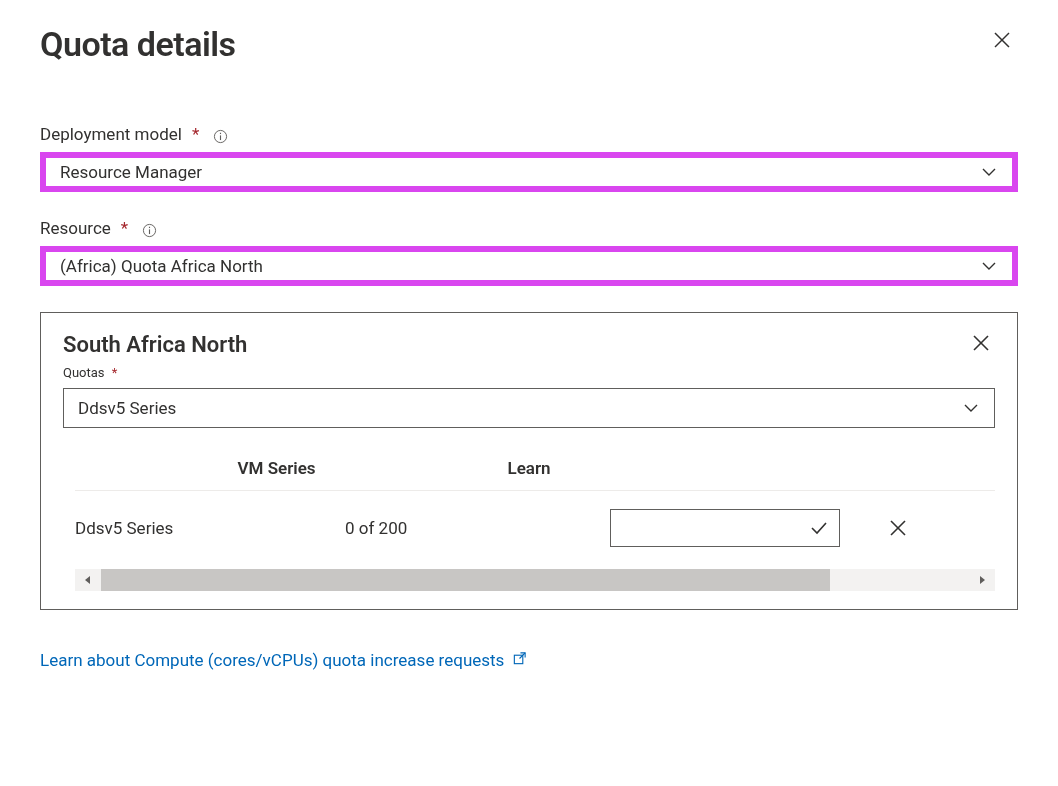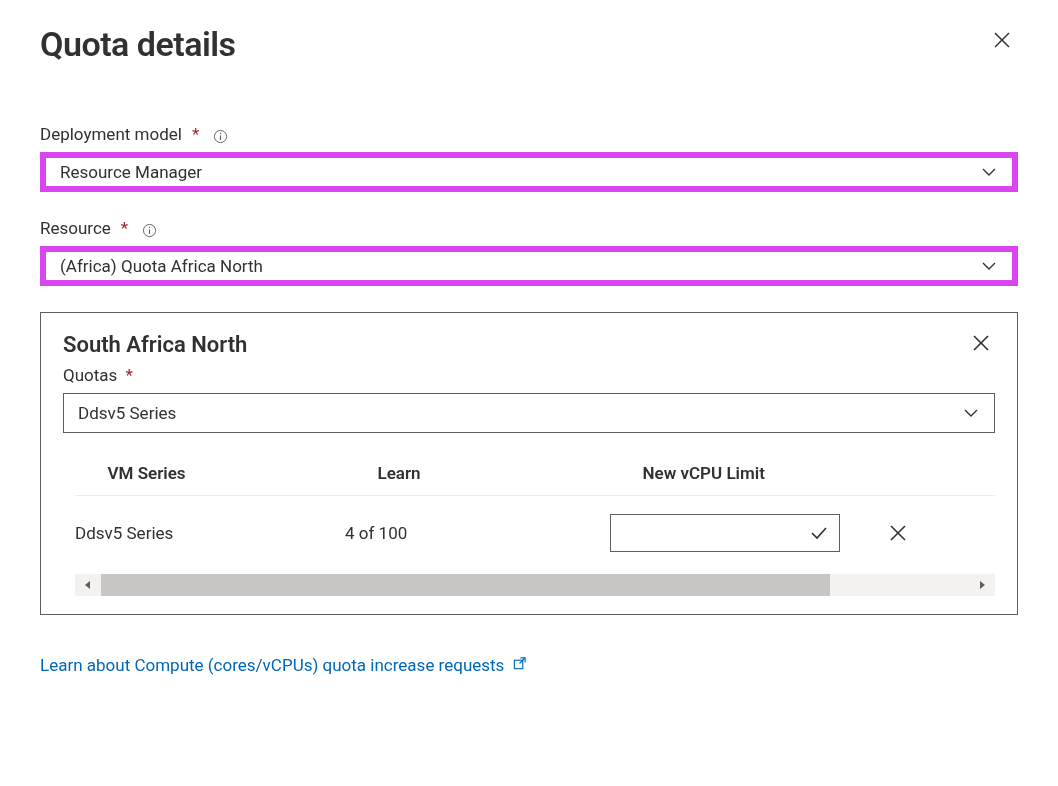--- a/index.html
+++ b/index.html
@@ -87,21 +87,21 @@
     font-size: 22px;
     font-weight: 600;
     color: #323130;
   }
   .region-close {
     cursor: pointer;
     padding: 4px;
     display: flex;
   }
   .quotas-label {
-    font-size: 17px;
+    font-size: 13px;
     margin-bottom: 8px;
   }
   .quotas-dropdown {
     border: 1px solid #605e5c;
     height: 40px;
     display: flex;
     align-items: center;
     padding: 0 14px;
     cursor: pointer;
     margin-bottom: 30px;
@@ -272,27 +272,26 @@
         <svg width="18" height="18" viewBox="0 0 18 18">
             <polyline points="3,6 9,12 15,6" fill="none" stroke="#323130" stroke-width="1.4"></polyline>
           </svg>
       </span>
     </div>
 
     <div class="table-wrap">
       <div class="table-header-row">
         <div class="col-series">VM Series</div>
         <div class="col-usage">Learn</div>
-        <div class="col-limit">New vCPU Limit</div>
         <div class="col-remove"></div>
       </div>
 
       <div class="table-data-row">
         <div class="col-series">Ddsv5 Series</div>
-        <div class="col-usage">4 of 100</div>
+        <div class="col-usage">0 of 200</div>
         <div class="col-limit">
           <div class="limit-input">
             <span></span>
             <span class="limit-check">
               <svg width="20" height="20" viewBox="0 0 20 20">
                   <polyline points="3,10 8,15 17,5" fill="none" stroke="#323130" stroke-width="1.6"></polyline>
                 </svg>
             </span>
           </div>
         </div>

